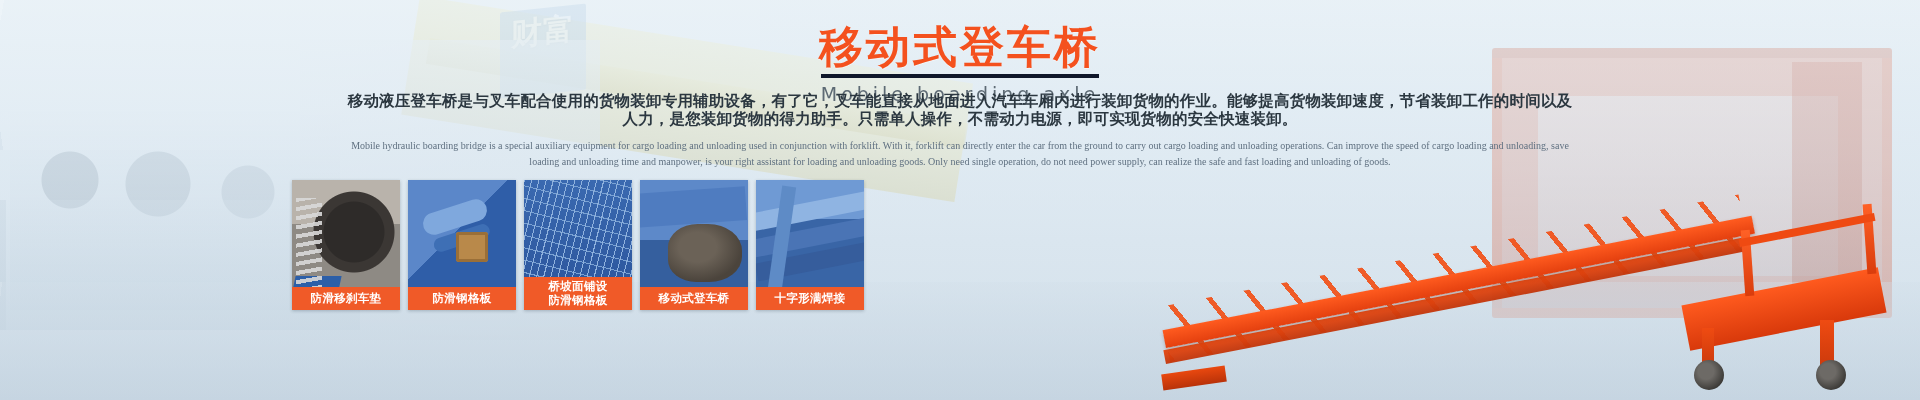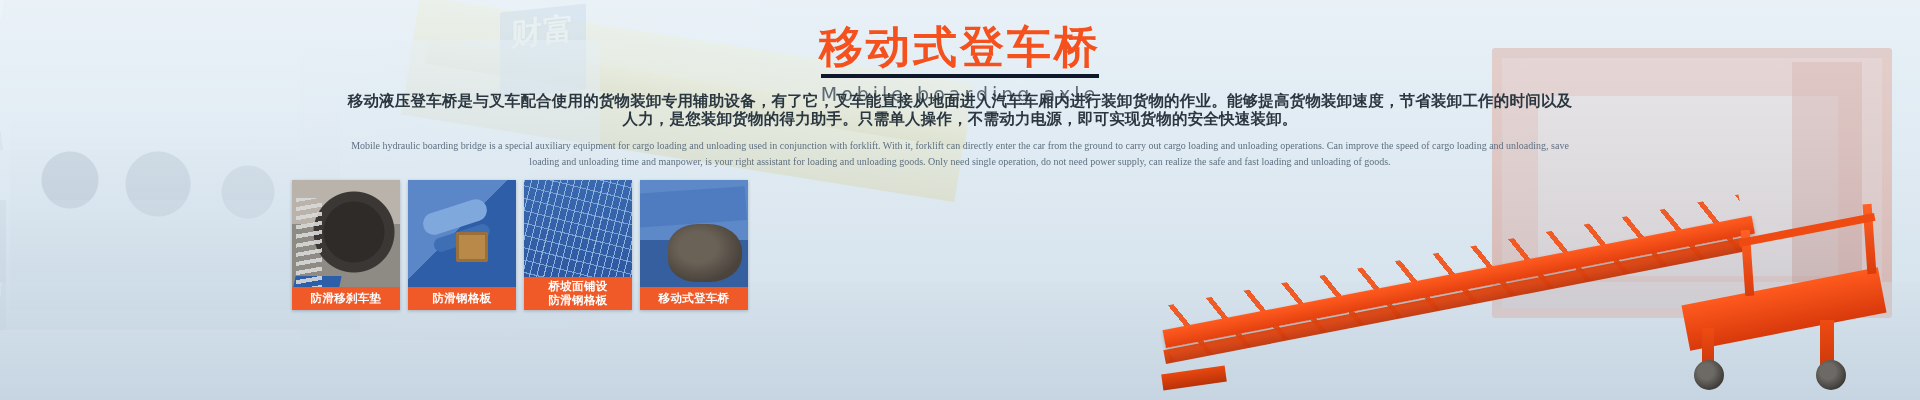--- a/index.html
+++ b/index.html
@@ -373,20 +373,24 @@
       <div class="photo ph-grate"></div>
       <div class="cap">桥坡面铺设<br>防滑钢格板</div>
     </div>
 
     <div class="thumb">
       <div class="photo ph-solidtire"></div>
       <div class="cap">移动式登车桥</div>
     </div>
 
 
+    <div class="thumb">
+      <div class="photo ph-weld"></div>
+      <div class="cap">十字形满焊接</div>
+    </div>
 
   </div>
 
   <div class="product">
     <div class="ramp-truss"></div>
     <div class="ramp-under"></div>
     <div class="ramp-deck"></div>
     <div class="ramp-platform"></div>
     <div class="ramp-rail-l"></div>
     <div class="ramp-rail-r"></div>

